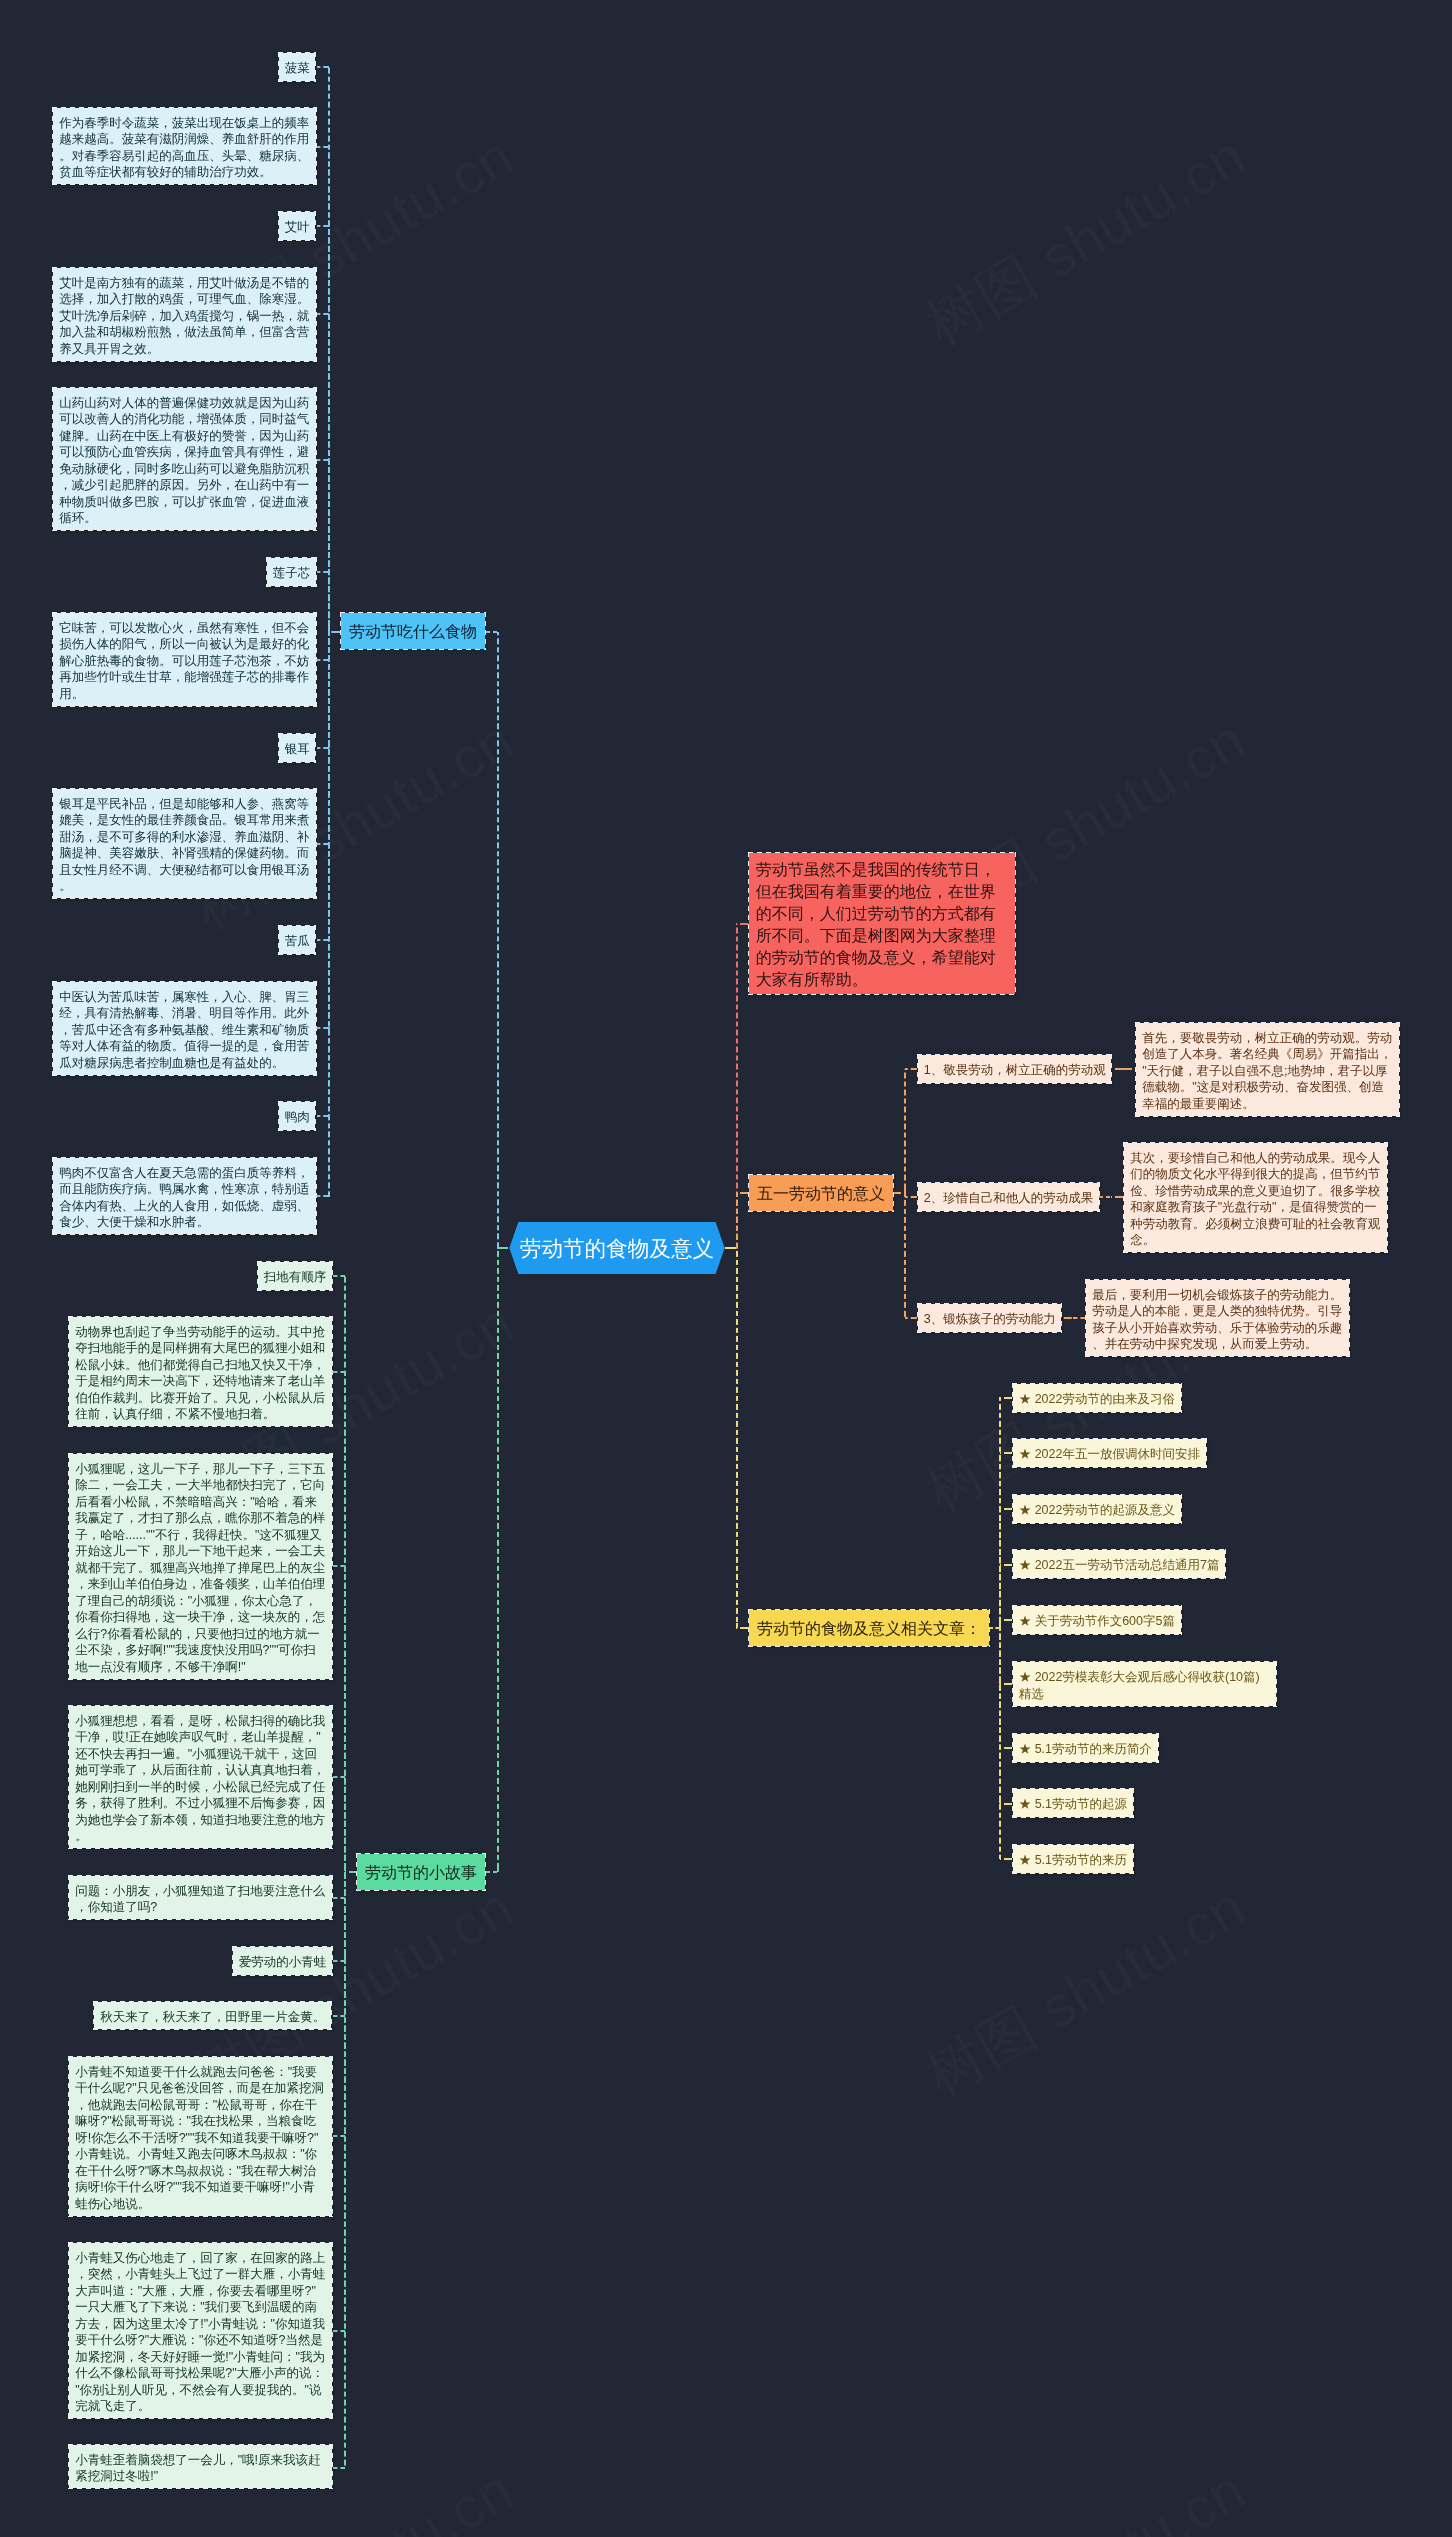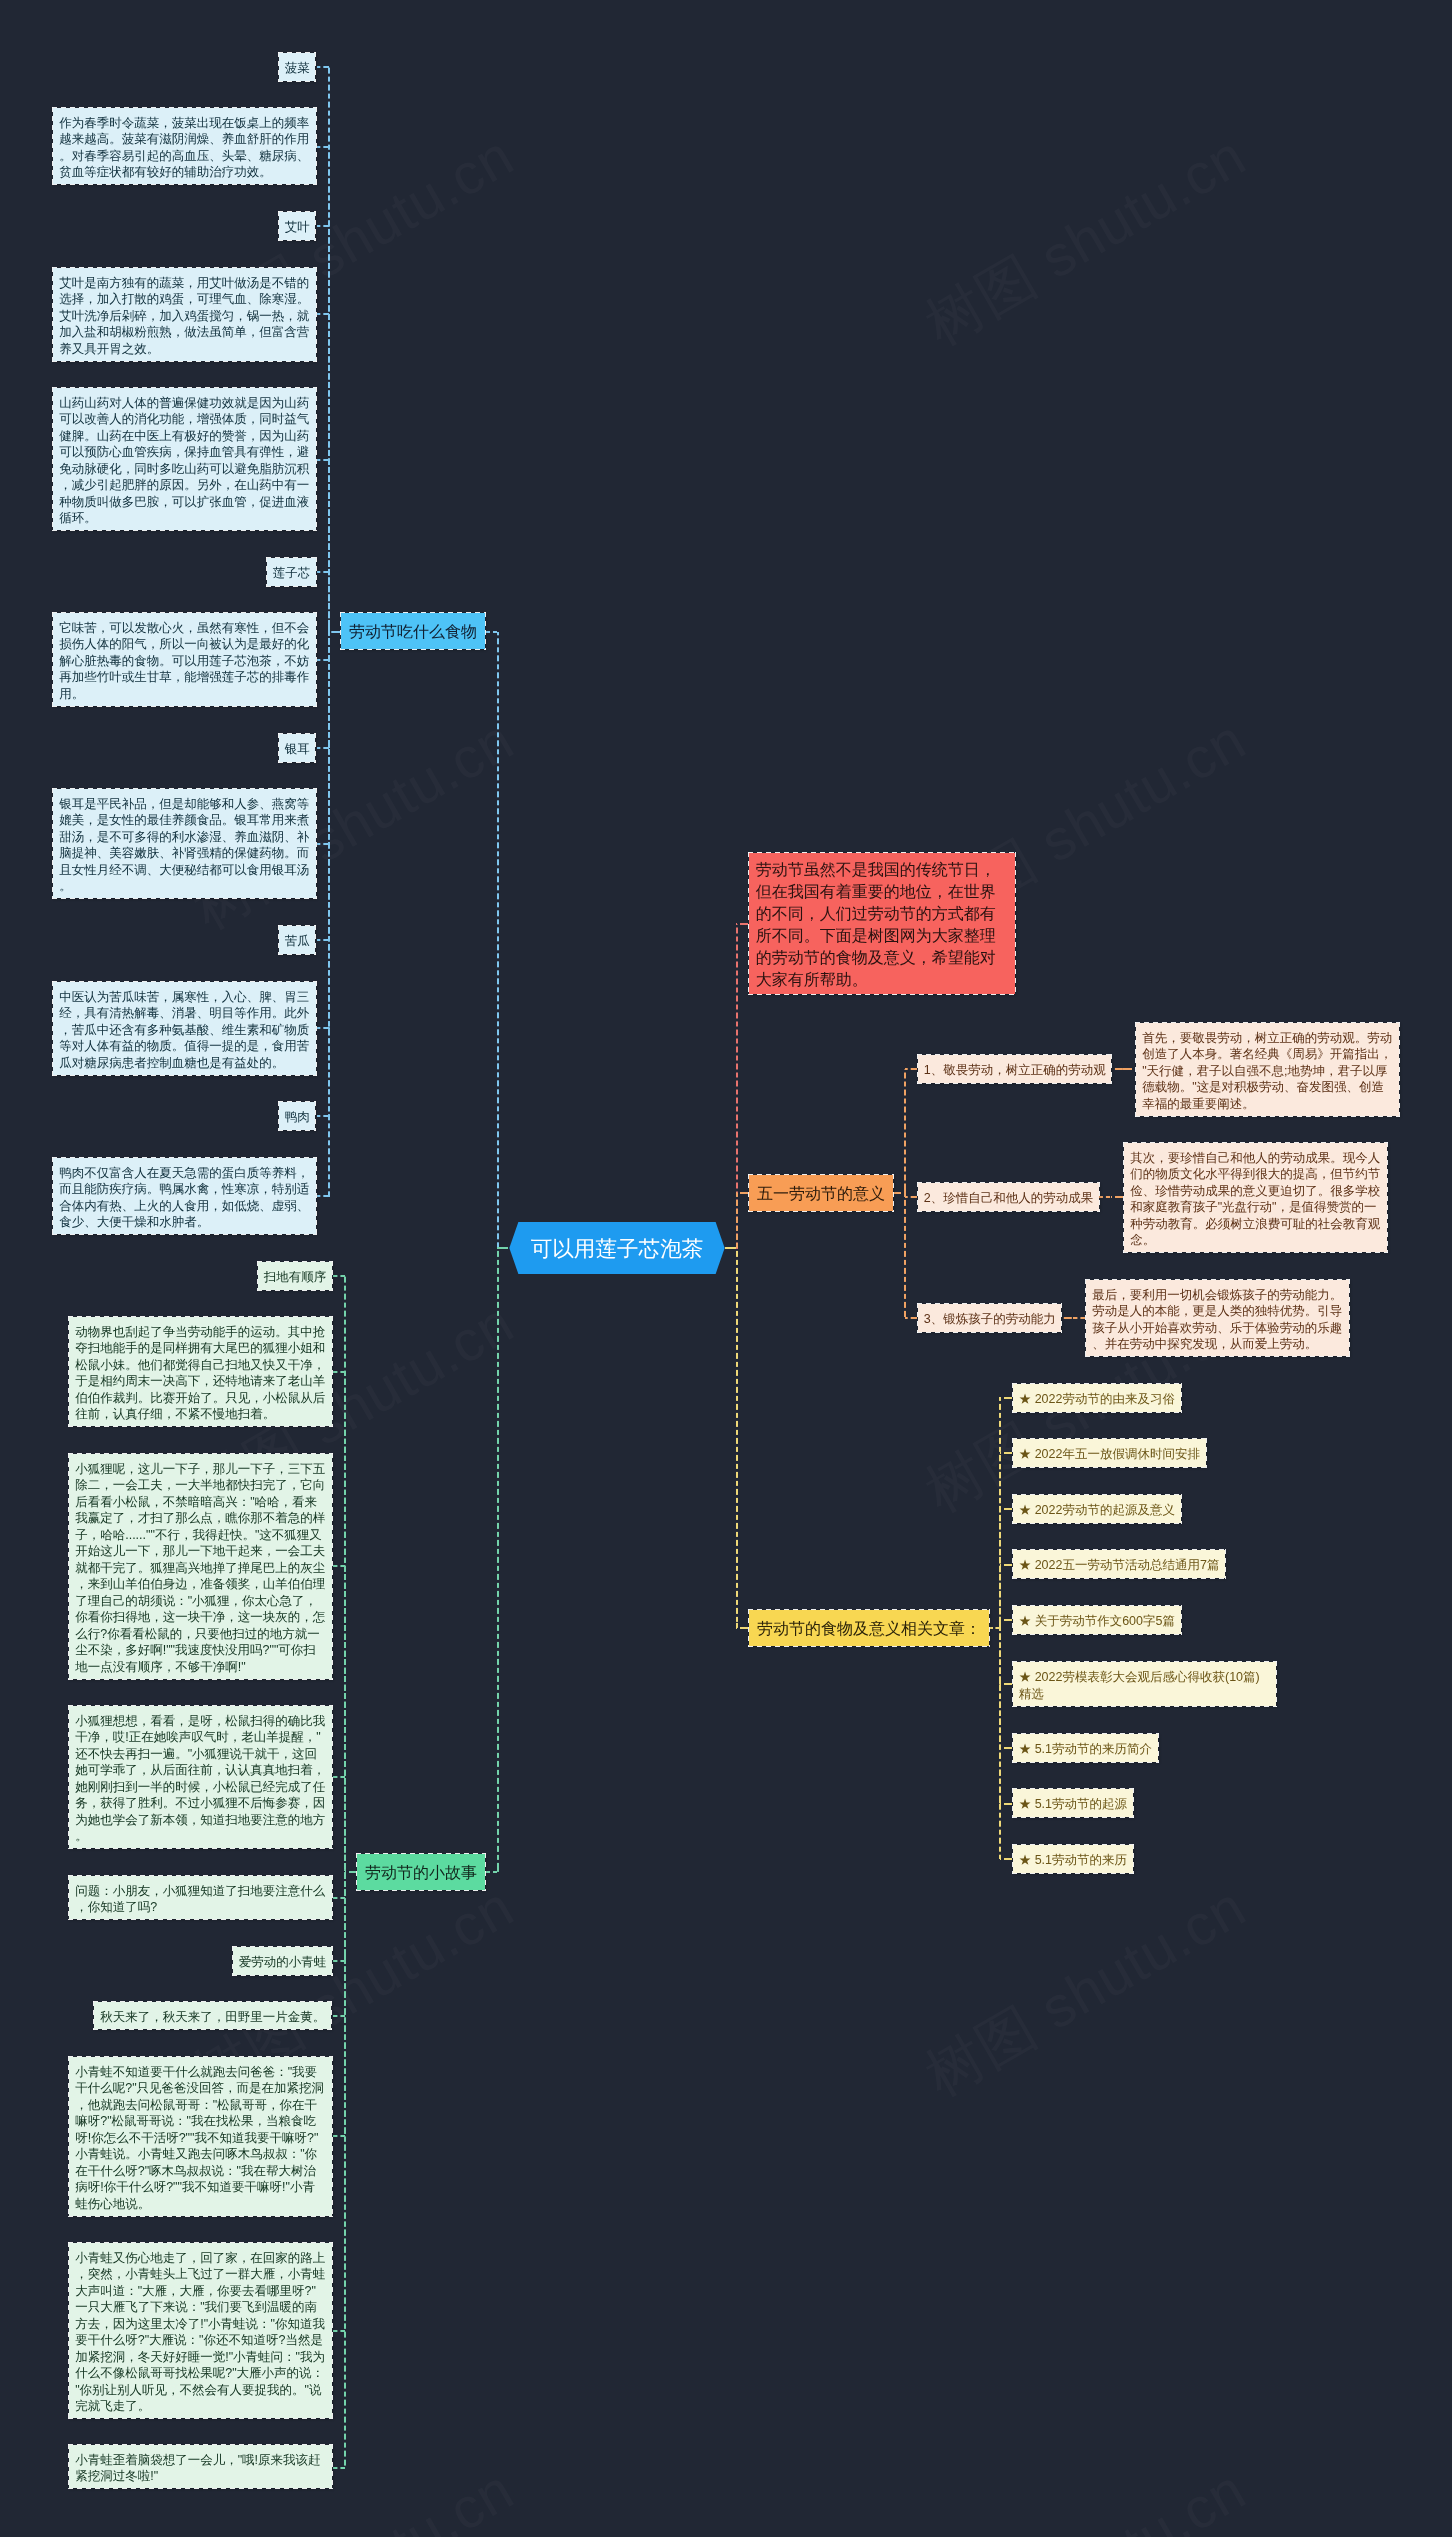--- a/index.html
+++ b/index.html
@@ -216,17 +216,17 @@
       <div class="nd link" style="background-color: rgb(250, 246, 217); color: rgb(107, 85, 22); font-size: 12.5px; line-height: 16.5px; left: 1012px; top: 1549px;"><span>★ 2022五一劳动节活动总结通用7篇</span></div>
       <div class="nd link" style="background-color: rgb(250, 246, 217); color: rgb(107, 85, 22); font-size: 12.5px; line-height: 16.5px; left: 1012px; top: 1605px;"><span>★ 关于劳动节作文600字5篇</span></div>
       <div class="nd link" style="background-color: rgb(250, 246, 217); color: rgb(107, 85, 22); font-size: 12.5px; line-height: 16.5px; left: 1012px; top: 1661px;"><span>★ 2022劳模表彰大会观后感心得收获(10篇)精选</span></div>
       <div class="nd link" style="background-color: rgb(250, 246, 217); color: rgb(107, 85, 22); font-size: 12.5px; line-height: 16.5px; left: 1012px; top: 1733px;"><span>★ 5.1劳动节的来历简介</span></div>
       <div class="nd link" style="background-color: rgb(250, 246, 217); color: rgb(107, 85, 22); font-size: 12.5px; line-height: 16.5px; left: 1012px; top: 1788px;"><span>★ 5.1劳动节的起源</span></div>
       <div class="nd link" style="background-color: rgb(250, 246, 217); color: rgb(107, 85, 22); font-size: 12.5px; line-height: 16.5px; left: 1012px; top: 1844px;"><span>★ 5.1劳动节的来历</span></div>
       <div class="hexwrap" style="left: 509px; top: 1222px; width: 216px; height: 52px;">
         <svg width="216" height="52" viewBox="0 0 381 92">
           <path d="M 16 0 L 365 0 L 381 46 L 365 92 L 16 92 L 0 46 Z" fill="#1e9bf0"></path>
         </svg>
-        <div class="lbl" style="font-size: 21.6px; color: rgb(255, 255, 255);">可以用莲子芯泡茶</div>
+        <div class="lbl" style="font-size: 21.6px; color: rgb(255, 255, 255);">劳动节的食物及意义</div>
       </div>
     </div>
 </div>
 
 
 </body></html>

